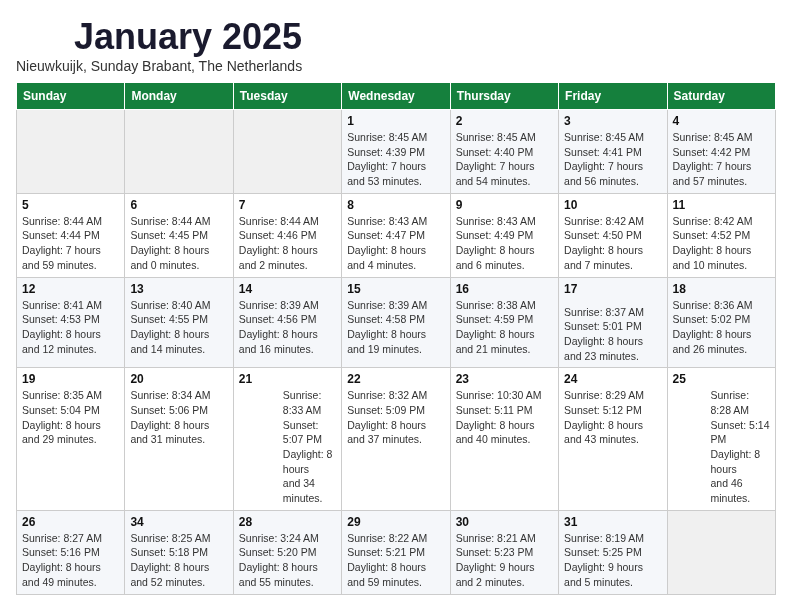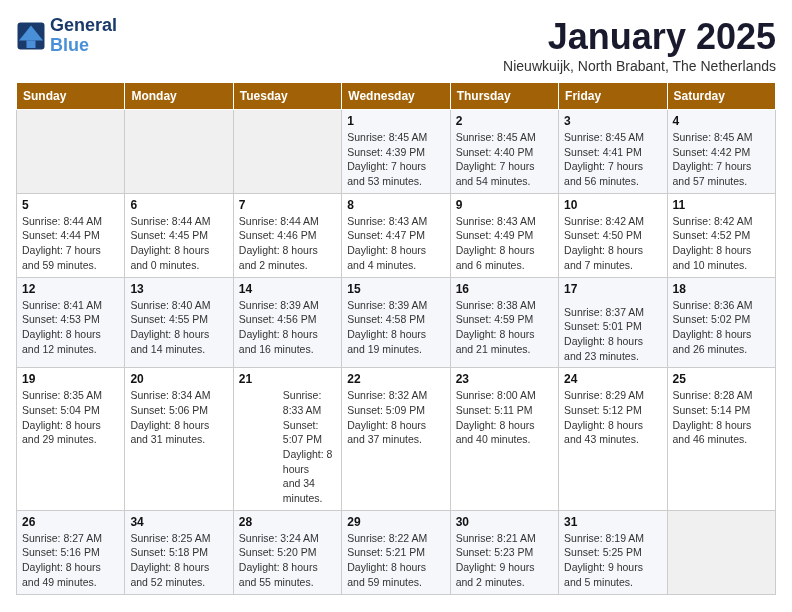--- a/index.html
+++ b/index.html
@@ -42,21 +42,21 @@
     .location {
       font-size: 14px;
       color: #333;
     }
     .calendar {
       width: 100%;
       border-collapse: collapse;
       font-size: 11px;
     }
     .calendar thead tr th {
-      background: #a16207;
+      background: #15803d;
       color: #fff;
       text-align: left;
       padding: 6px 6px;
       font-size: 12px;
       font-weight: bold;
       border: 1px solid #fff;
     }
     .calendar tbody tr td {
       border: 1px solid #ccc;
       vertical-align: top;
@@ -84,34 +84,23 @@
       line-height: 1.4;
     }
     td.empty {
       background: #f0f0f0 !important;
     }
   </style>
 </head>
 <body>
 
 <div class="header-area">
-  <div class="logo">
-    <svg class="logo-icon" viewBox="0 0 40 40">
-      <rect x="2" y="2" width="36" height="36" rx="4" fill="#1a3a6b"></rect>
-      <polygon points="20,6 36,26 4,26" fill="#4a90d9"></polygon>
-      <rect x="14" y="26" width="12" height="10" fill="#4a90d9"></rect>
-    </svg>
-    <div class="logo-text">
-      <div>General</div>
-      <div style="color:#4a90d9">Blue</div>
-    </div>
-  </div>
   <div class="title-block">
     <div class="month-year">January 2025</div>
-    <div class="location">Nieuwkuijk, North Brabant, The Netherlands</div>
+    <div class="location">Nieuwkuijk, Sunday Brabant, The Netherlands</div>
   </div>
 </div>
 
 <table class="calendar">
   <thead>
     <tr id="weekday-header">
         <th>Sunday</th>
         <th>Monday</th>
         <th>Tuesday</th>
         <th>Wednesday</th>
@@ -280,35 +269,35 @@
         </td>
         <td>
           <div class="day-number">22</div>
           <div class="day-info" style="white-space: pre-line;">Sunrise: 8:32 AM
 Sunset: 5:09 PM
 Daylight: 8 hours
 and 37 minutes.</div>
         </td>
         <td>
           <div class="day-number">23</div>
-          <div class="day-info" style="white-space: pre-line;">Sunrise: 8:00 AM
+          <div class="day-info" style="white-space: pre-line;">Sunrise: 10:30 AM
 Sunset: 5:11 PM
 Daylight: 8 hours
 and 40 minutes.</div>
         </td>
         <td>
           <div class="day-number">24</div>
           <div class="day-info" style="white-space: pre-line;">Sunrise: 8:29 AM
 Sunset: 5:12 PM
 Daylight: 8 hours
 and 43 minutes.</div>
         </td>
         <td>
           <div class="day-number">25</div>
-          <div class="day-info" style="white-space: pre-line;">Sunrise: 8:28 AM
+          <div class="day-info" style="white-space: pre-line; margin-left: 38px;">Sunrise: 8:28 AM
 Sunset: 5:14 PM
 Daylight: 8 hours
 and 46 minutes.</div>
         </td>
       </tr>
       <tr>
         <td>
           <div class="day-number">26</div>
           <div class="day-info" style="white-space: pre-line;">Sunrise: 8:27 AM
 Sunset: 5:16 PM

